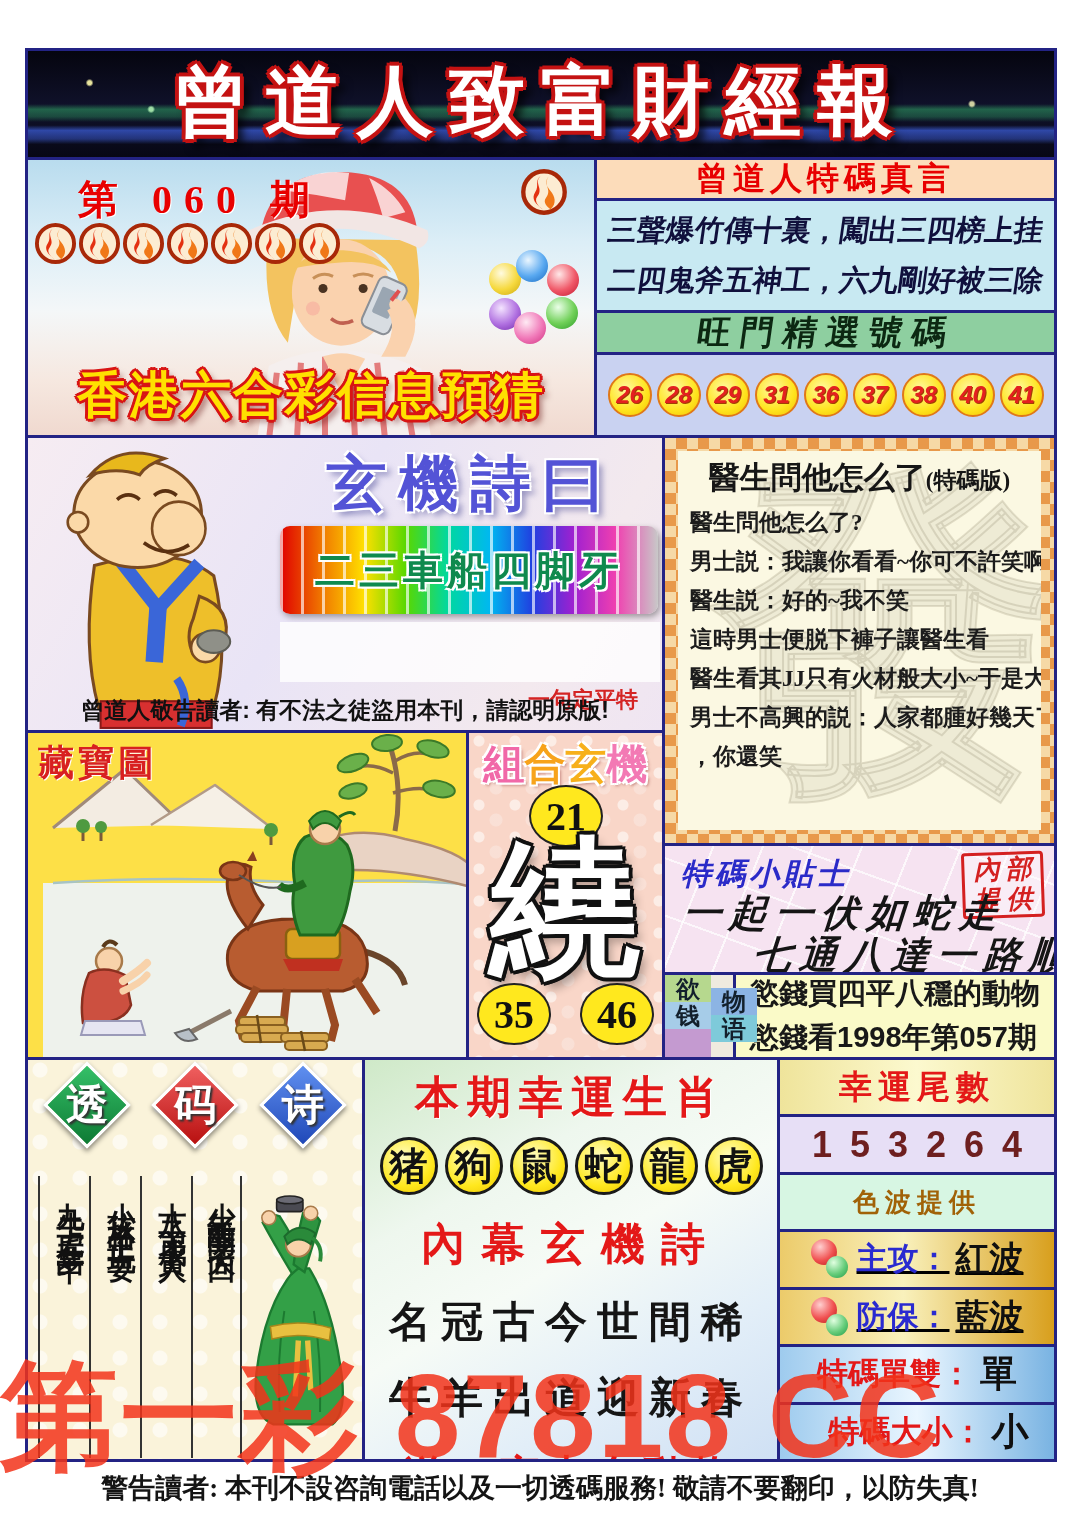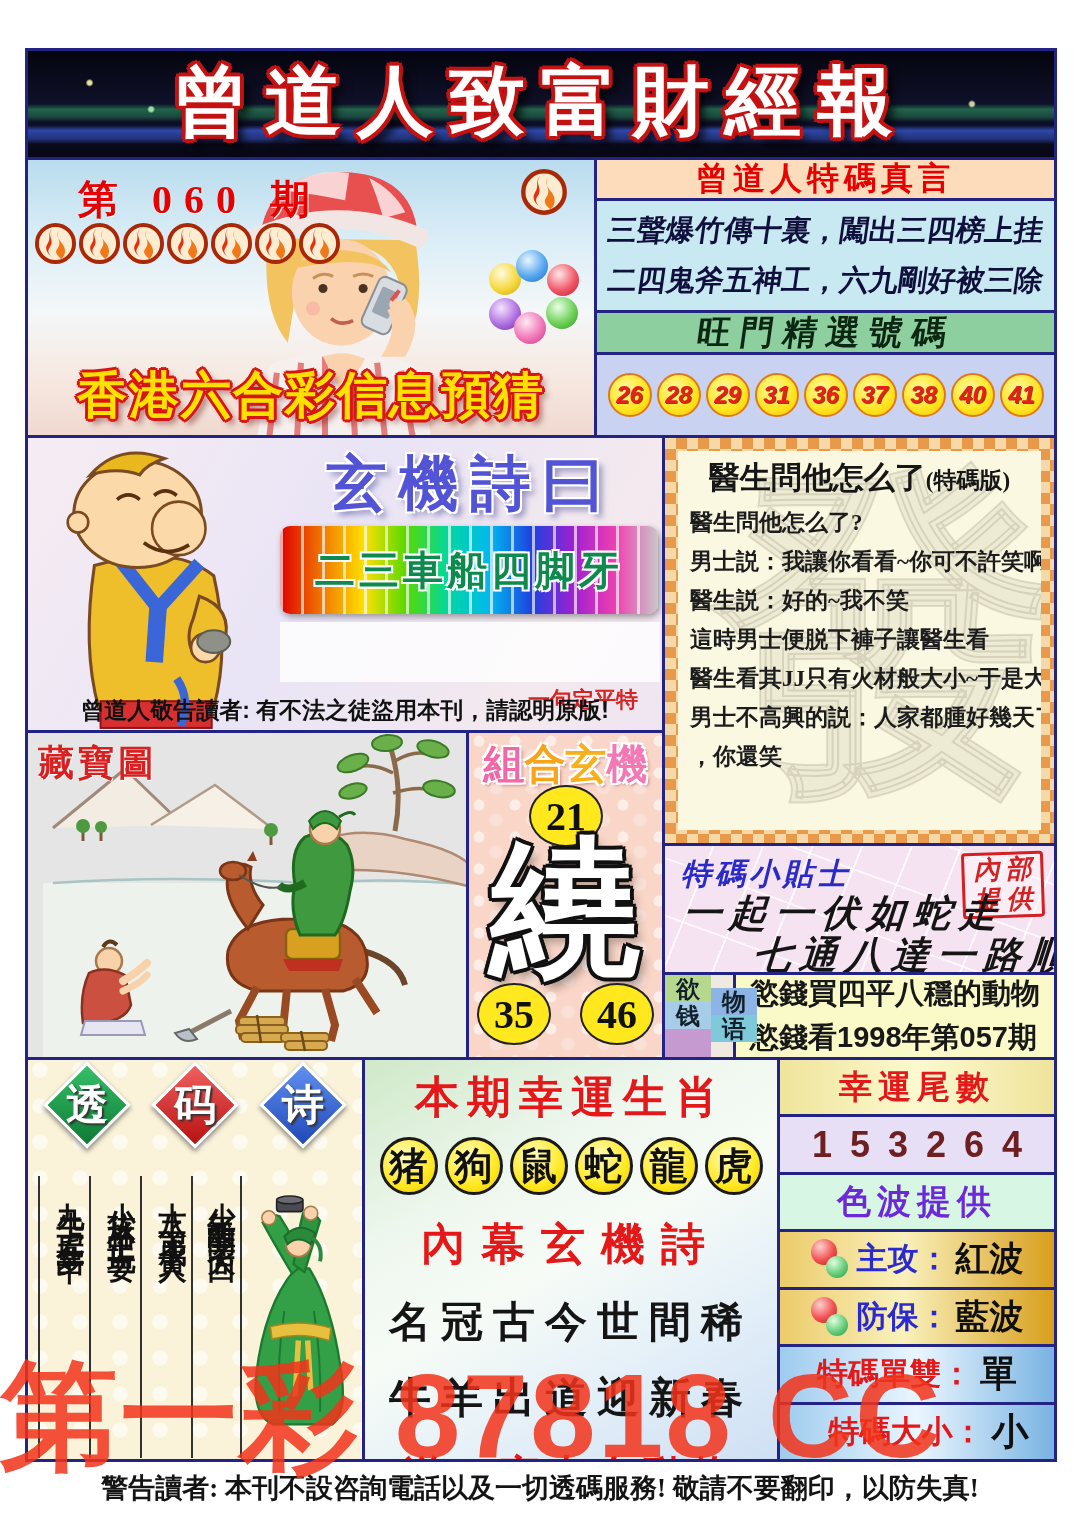--- a/index.html
+++ b/index.html
@@ -89,21 +89,21 @@
   .humor-title { position:relative; z-index:1; text-align:center; font-family:"Liberation Serif",serif;
     font-weight:bold; font-size:31px; color:#161616; margin-bottom:4px; white-space:nowrap; }
   .humor-title .sfx { font-size:23px; }
   .humor-wm { position:absolute; left:36px; top:-6px; font-family:"Liberation Serif",serif; font-weight:bold;
     font-size:350px; line-height:380px; color:rgba(130,125,95,.10); -webkit-text-stroke:2px rgba(130,125,95,.22); z-index:0; }
   .humor-line { position:relative; z-index:1; font-family:"Liberation Serif",serif; font-weight:bold;
     font-size:23px; color:#1c1c1c; line-height:39px; white-space:nowrap; }
   .humor-line.indent { padding-left:56px; }
 
   
-  .painting { left:25px; top:730px; width:476px; height:330px; background:#e5e5e5; overflow:hidden; }
+  .painting { left:25px; top:730px; width:476px; height:330px; background:#fde047; overflow:hidden; }
   .painting-title { left:10px; top:6px; font-family:"Liberation Serif",serif; font-weight:bold; font-size:36px;
     color:#d82020; letter-spacing:4px; text-shadow:1px 1px 0 #fff; z-index:2; }
 
   
   .combo { left:466px; top:730px; width:199px; height:330px;
     background-color:#f9d6c8;
     background-image:
       radial-gradient(circle at 10px 8px, rgba(255,255,255,.55) 0 5px, transparent 6px),
       radial-gradient(circle at 27px 23px, rgba(250,225,215,.9) 0 6px, transparent 7px);
     background-size:36px 32px; overflow:hidden; }
@@ -184,22 +184,22 @@
   .zod-verse { color:#151515; font-weight:bold; font-size:42px; letter-spacing:10px; margin-top:20px; white-space:nowrap; }
   .zod-gift { color:#e41818; font-weight:bold; font-size:42px; letter-spacing:6px; margin-top:22px; white-space:nowrap; }
 
   
   .tail { left:777px; top:1057px; width:280px; height:405px; display:flex; flex-direction:column; background:#fff; }
   .trow { flex:1; display:flex; align-items:center; justify-content:center; border-bottom:3px solid #232384; }
   .trow:last-child { border-bottom:none;padding-left:23px; }
   .tr1 { background:linear-gradient(90deg,#efe49b,#fcf9cf 50%,#efe49b); color:#e41818; font-weight:bold; font-size:33px; letter-spacing:6px; }
   .tr2 { background:#e7dff6; }
   .tr2 span { color:#6e1f1f; font-weight:bold; font-size:36px; margin:0 9px; }
-  .tr3 { background:#d7f6e3; color:#6d28d9; font-weight:bold; font-size:34px; letter-spacing:6px;text-align:center; }
-  .gold { background:linear-gradient(90deg,#eccb6a,#f9f1bc 45%,#d89f1d); }
+  .tr3 { background:#d7f6e3; color:#a16207; font-weight:bold; font-size:26px; letter-spacing:6px;text-align:center; }
+  .gold { background:linear-gradient(90deg,#eccb6a,#f9f1bc 45%,#d89f1d);text-decoration:underline; }
   .blue { background:linear-gradient(90deg,#9ecbee,#eaf6ff 50%,#79b3e2); }
   .tlabel { color:#2a2ad0; font-weight:bold; font-size:31px; }
   .tvalue { color:#101010; font-weight:bold; font-size:34px; margin-left:6px; }
   .rlabel { color:#e41818; font-weight:bold; font-size:31px; }
   .rvalue { color:#101010; font-weight:bold; font-size:37px; margin-left:8px; }
   .twoballs { position:relative; width:42px; height:44px; margin-right:4px; }
   .twoballs::before { content:""; position:absolute; left:0; top:2px; width:26px; height:26px; border-radius:50%;
     background:radial-gradient(circle at 35% 30%, #ffd0d0, #f05050 55%, #b81818); }
   .twoballs::after { content:""; position:absolute; left:15px; top:19px; width:22px; height:22px; border-radius:50%;
     background:radial-gradient(circle at 35% 30%, #e0ffe0, #66cc7a 55%, #1f9a46); }

